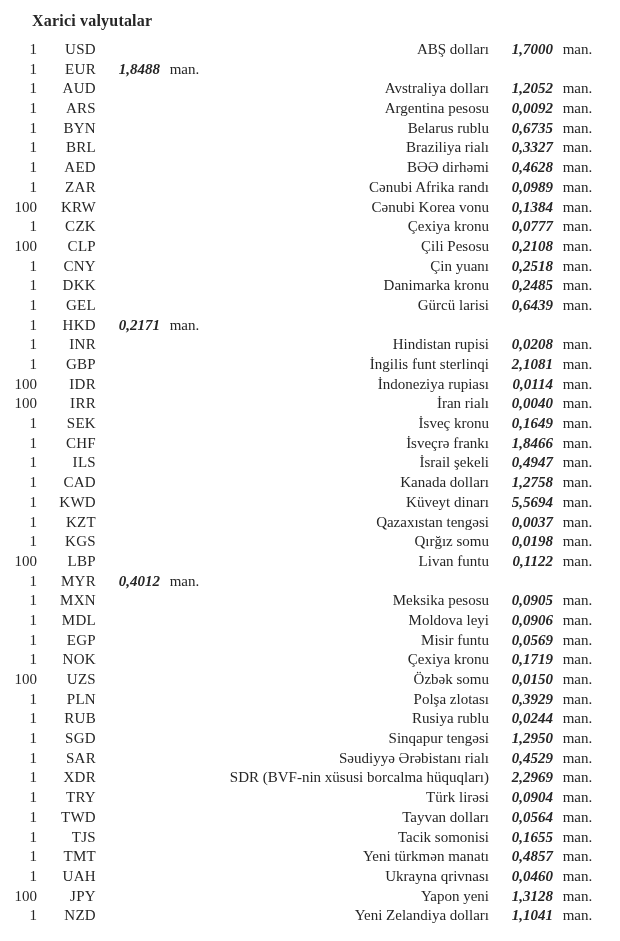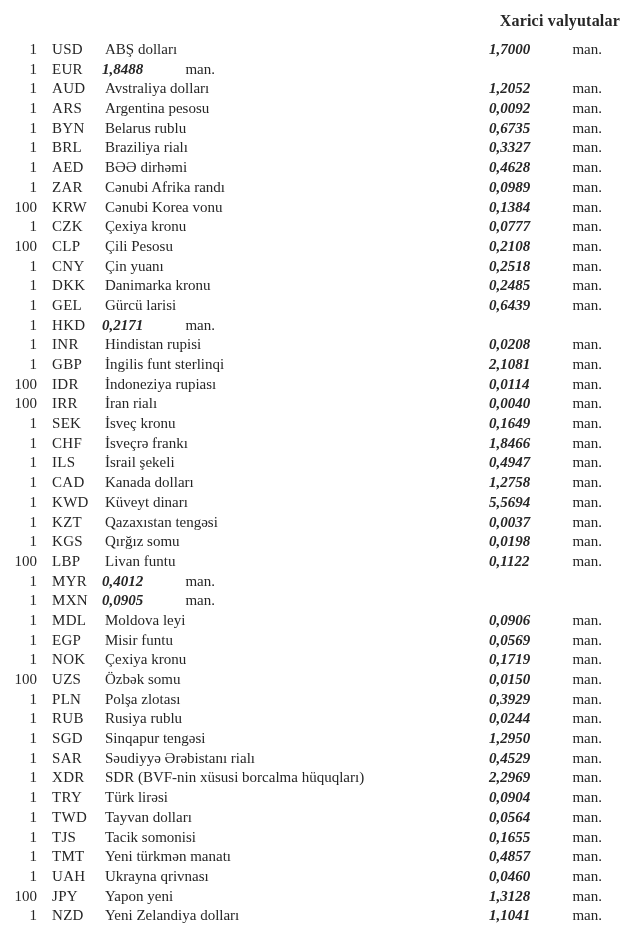--- a/index.html
+++ b/index.html
@@ -14,21 +14,21 @@
     font-family: "Liberation Serif", "DejaVu Serif", serif;
     color: #262626;
   }
   .page {
     width: 620px;
     height: 941px;
     box-sizing: border-box;
     padding-top: 11px;
   }
   .title {
-    text-align: right;
+    text-align: left;
     padding-left: 32px; 
     font-weight: 700;
     font-size: 16px;
     line-height: 20px;
     letter-spacing: 0.2px;
   }
   .rows {
     margin-top: 9px;
     padding-right: 18px;
   }
@@ -41,40 +41,42 @@
     white-space: nowrap;
   }
   .qty {
     flex: none;
     width: 37px;
     text-align: right;
   }
   .code {
     flex: none;
     width: 50px;
-    margin-left: 15px;
-    text-align: left;
+    margin-left: 9px;
+    text-align: right;
     letter-spacing: 0.3px;
     font-family: Liberation Serif, serif;
   }
   .name {
     flex: 1 1 auto;
     margin-left: 3px;
     overflow: hidden;
+    text-align: right;
   }
   .rate {
     flex: none;
     width: 64px;
+    text-align: right;
     font-weight: 700;
     font-style: italic;
   }
   .unit {
     flex: none;
     width: 49px;
-    text-align: right;
+    text-align: center;
   }
 </style>
 </head>
 <body>
 
 <div class="page">
   <div class="title">Xarici valyutalar</div>
   <div class="rows" id="rows">
   <div class="row">
     <span class="qty">1</span>
@@ -293,20 +295,21 @@
   <div class="row">
     <span class="qty">1</span>
     <span class="code">MYR</span>
     <span class="rate">0,4012</span>
     <span class="unit">man.</span>
   </div>
 
   <div class="row">
     <span class="qty">1</span>
     <span class="code">MXN</span>
+    <span class="name">Meksika pesosu</span>
     <span class="rate">0,0905</span>
     <span class="unit">man.</span>
   </div>
 
   <div class="row">
     <span class="qty">1</span>
     <span class="code">MDL</span>
     <span class="name">Moldova leyi</span>
     <span class="rate">0,0906</span>
     <span class="unit">man.</span>

